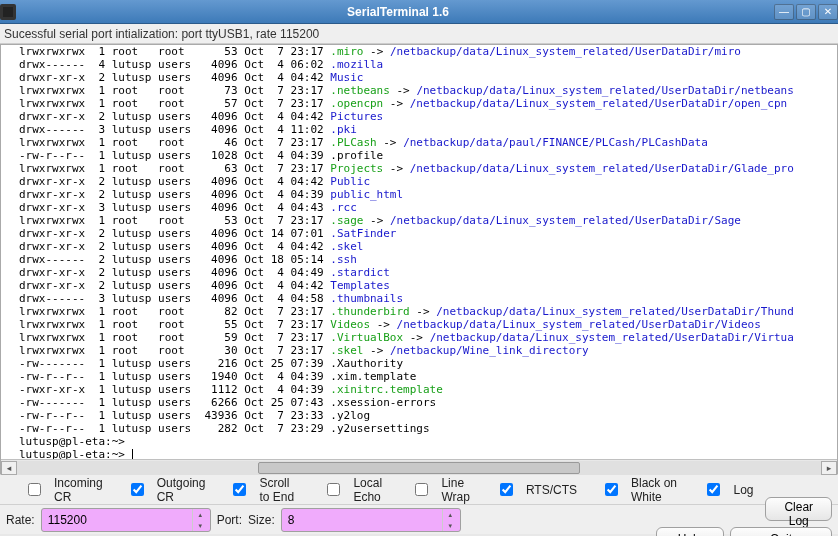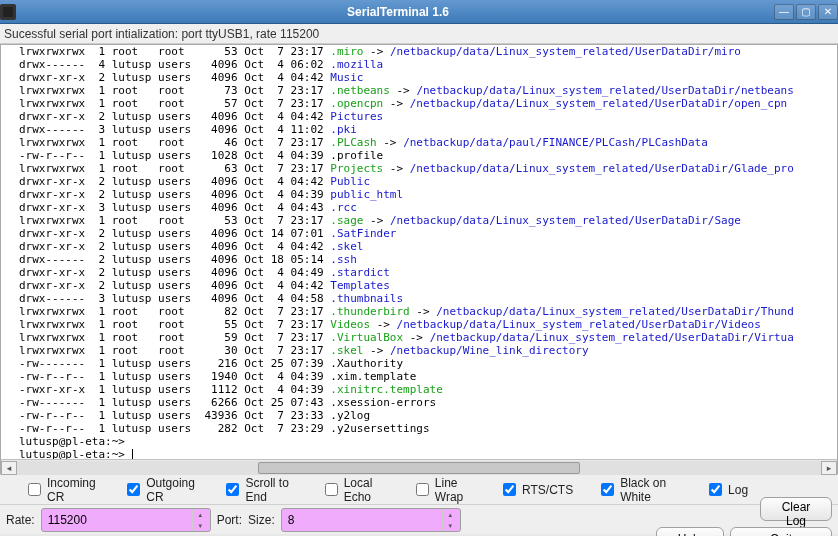--- a/index.html
+++ b/index.html
@@ -20,21 +20,21 @@
   .linktgt { color: #1818cc; }
   .norm { color: black; }
   .cursor { display:inline-block; width:1px; height:12px; background:#000; vertical-align:middle; }
   
   .hscroll { height: 16px; background: #e8e8e8; border-top: 1px solid #c0c0c0; display:flex; align-items:center; }
   .hscroll .arrow { width:16px; height:14px; border:1px solid #aaa; background:#f0f0f0; display:flex;align-items:center;justify-content:center; font-size:9px; color:#555;}
   .hscroll .track { flex:1; height:14px; background:#e0e0e0; position:relative; }
   .hscroll .thumb { position:absolute; left:30%; width:40%; height:12px; top:1px; background:#c8c8c8; border:1px solid #999; border-radius:2px; }
   
   .toolbar1, .toolbar2 { height: 30px; background: #efefef; display: flex; align-items: center; padding: 2px 6px; gap: 6px; border-top: 1px solid #d0d0d0; font-size: 12px; color:#222; }
-  .chk { display:flex; align-items:center; gap:6px;padding-left:22px; }
+  .chk { display:flex; align-items:center; gap:13px;padding-left:22px; }
   .chk input { width:13px; height:13px; }
   .btn { height: 24px; padding: 2px 14px; background: linear-gradient(#fdfdfd,#e6e6e6); border:1px solid #a0a0a0; border-radius:6px; cursor:pointer; font-size:12px;margin-top:39px; }
   .combo { display:flex; align-items:center; height:24px; border:1px solid #a0a0a0; background:#f0abfc; border-radius:3px; }
   .combo input { border:none; outline:none; padding:2px 6px; font-size:12px; background:transparent; }
   .combo .spin { width:16px; display:flex; flex-direction:column; border-left:1px solid #ccc; }
   .combo .spin div { height:11px; font-size:7px; text-align:center; line-height:11px; color:#555; cursor:pointer; }
   .lbl { color:#222; }
 </style>
 </head>
 <body>

